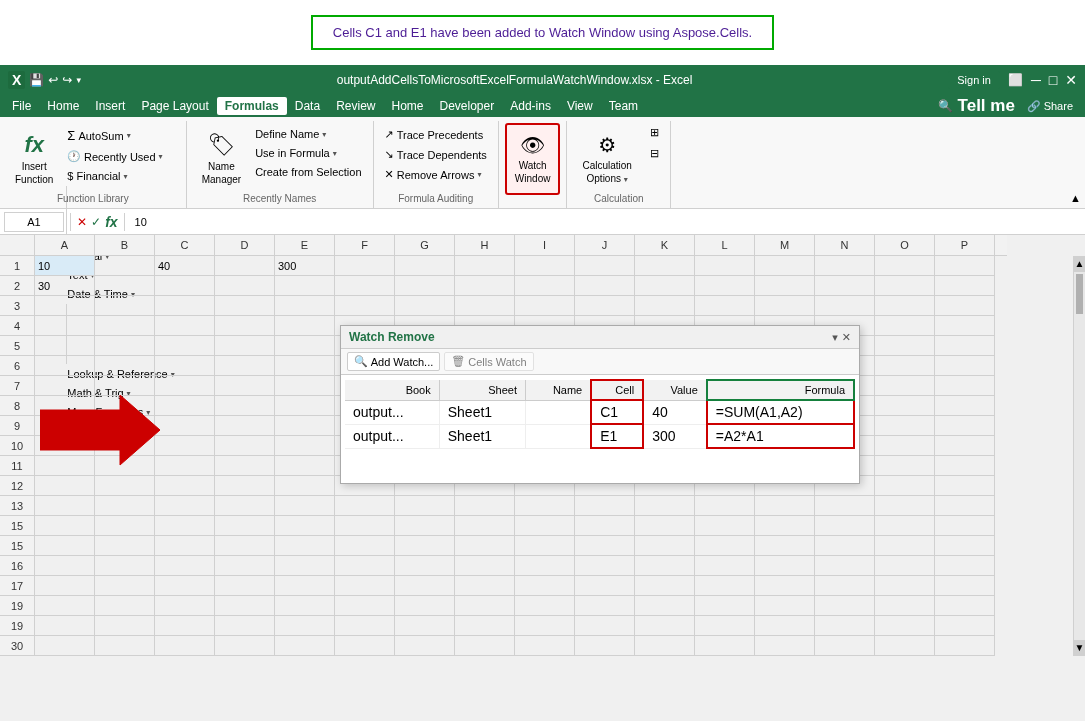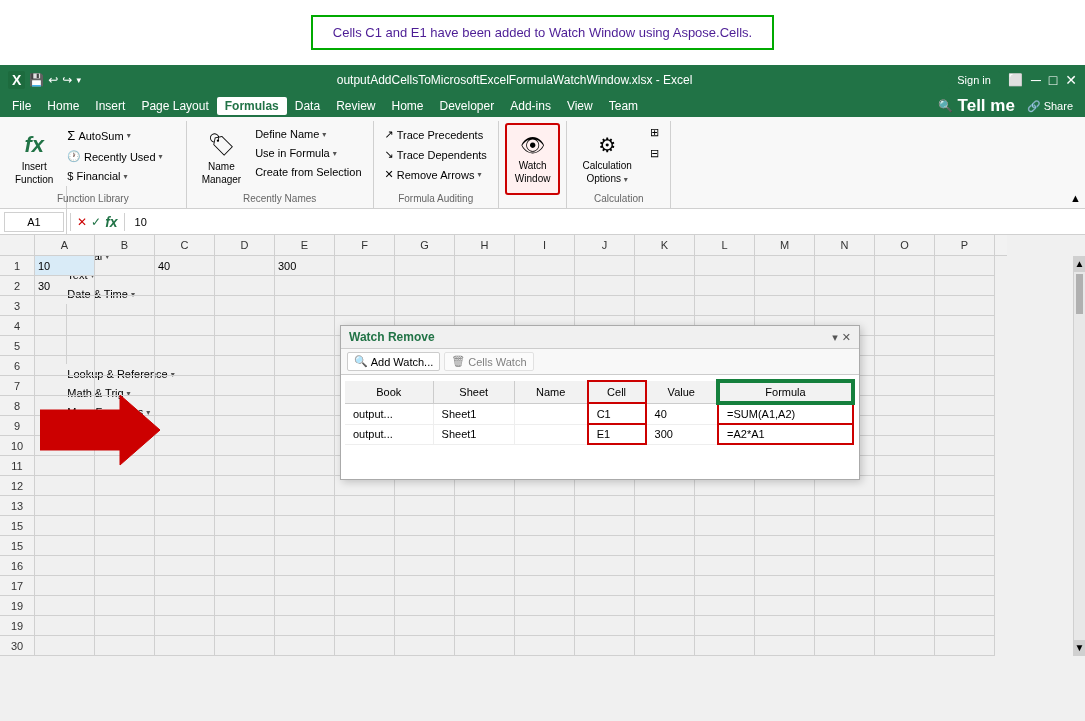--- a/index.html
+++ b/index.html
@@ -230,27 +230,27 @@
       width: 100%;
       border-collapse: collapse;
     }
     .watch-table th {
       background: #f2f2f2;
       border-bottom: 1px solid #ccc;
       border-right: 1px solid #ccc;
       padding: 3px 8px;
       font-size: 11px;
       font-weight: normal;
-      text-align: center;
+      text-align: right;
     }
     .watch-table td {
       border-bottom: 1px solid #eee;
       border-right: 1px solid #eee;
       padding: 3px 8px;
-      font-size: 11px;
+      font-size: 14px;
     }
 
     
     .arrow-annotation {
       position: absolute;
       left: 40px;
       top: 155px;
       z-index: 50;
     }
 
@@ -923,21 +923,21 @@
       </div>
       <div style="padding:4px;">
         <table class="watch-table">
           <thead>
             <tr>
               <th>Book</th>
               <th>Sheet</th>
               <th>Name</th>
               <th style="border:2px solid #cc0000;">Cell</th>
               <th>Value</th>
-              <th style="border:4px solid #15803d;">Formula</th>
+              <th style="border:2px solid #15803d;">Formula</th>
             </tr>
           </thead>
           <tbody>
             <tr>
               <td>output...</td>
               <td>Sheet1</td>
               <td></td>
               <td style="border:2px solid #cc0000;">C1</td>
               <td>40</td>
               <td style="border:2px solid #cc0000;">=SUM(A1,A2)</td>

